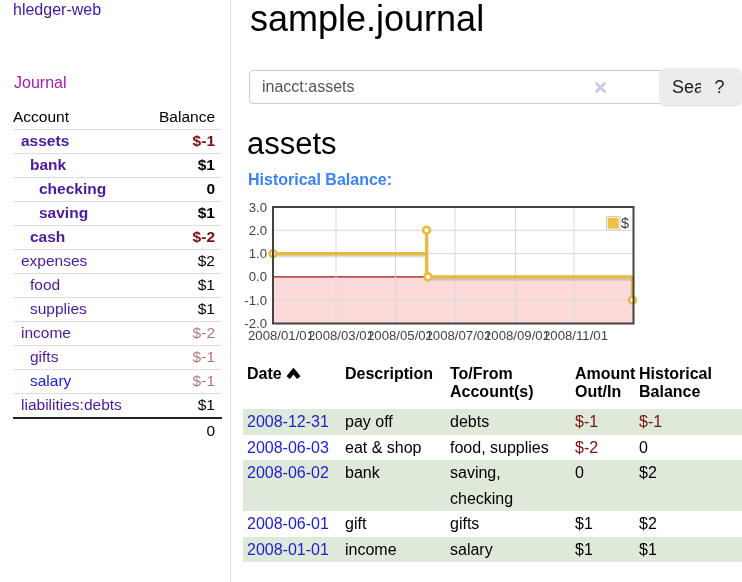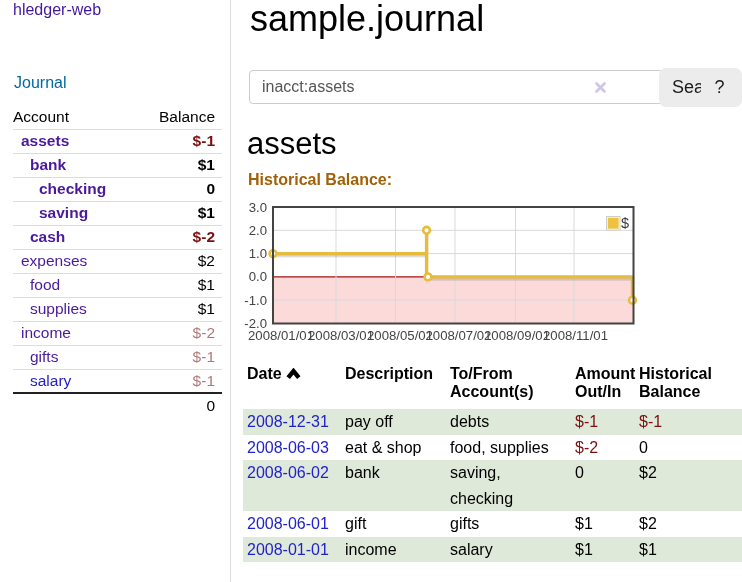--- a/index.html
+++ b/index.html
@@ -2,21 +2,21 @@
 <html><head>
 <meta charset="utf-8">
 <style>
 * { margin:0; padding:0; box-sizing:border-box; }
 html,body { width:742px; height:582px; background:#fff; font-family:"Liberation Sans",sans-serif; overflow:hidden; }
 body { position:relative; }
 a { text-decoration:none; }
 
 #sidebar { position:absolute; left:0; top:0; width:231px; height:582px; border-right:1px solid #ddd; }
 #brand { position:absolute; left:13px; top:1px; font-size:16px; color:#41189b; }
-#journal { position:absolute; left:14px; top:74px; font-size:16px; color:#0369a1; }
+#journal { position:absolute; left:14px; top:74px; font-size:16px; color:#a21caf; }
 #accts { position:absolute; left:13px; top:105px; width:209px; border-collapse:collapse; font-size:15.5px; }
 #accts td { height:24px; padding:0; border-bottom:1px solid #ddd; vertical-align:middle; white-space:nowrap; }
 #accts td.amt { text-align:right; padding-right:7px; }
 #accts tr.hdr td { border-bottom:1px solid #ddd; }
 #accts tr.total td { border-bottom:none; border-top:2px solid #222; }
 #accts a { color:#4a1a9b; }
 #accts a.blue { color:#2222cc; }
 #accts .b { font-weight:bold; }
 #accts .neg { color:#7a1010; }
 #accts .fneg { color:#b27878; }
@@ -25,21 +25,21 @@
 #accts td.i3 { padding-left:26px; }
 
 #main { position:absolute; left:231px; top:0; width:511px; height:582px; }
 h1 { position:absolute; left:19px; top:-2px; font-size:36px; font-weight:normal; color:#000; }
 #searchbox { position:absolute; left:18px; top:70px; width:423px; height:34px; border:1px solid #ccc; border-radius:4px; font-size:16px; color:#555; padding-left:12px; line-height:32px; background:#fff; }
 #clearx { position:absolute; left:364px; top:82px; }
 .btn { position:absolute; background:#ececec; border-radius:7px; font-size:18px; color:#1a1a1a; text-align:center; }
 #btn-search { left:384px; top:68px; width:83px; height:39px; line-height:39px;margin-left:44px; }
 #btn-help { left:470px; top:68px; width:37px; height:39px; line-height:39px; }
 h2 { position:absolute; left:16px; top:126px; font-size:31px; font-weight:normal; color:#000; }
-#histlabel { position:absolute; left:17px; top:171px; font-size:16px; font-weight:bold; color:#a16207; }
+#histlabel { position:absolute; left:17px; top:171px; font-size:16px; font-weight:bold; color:#3b82f6; }
 #chart { position:absolute; left:9px; top:200px; }
 
 #reg { position:absolute; left:12px; top:363px; width:499px; border-collapse:collapse; font-size:16px; table-layout:fixed; }
 #reg th { font-weight:bold; text-align:left; vertical-align:top; line-height:18px; padding:2px 0 8px 0; }
 #reg th.r, #reg td.r { text-align:left; }
 #reg td { line-height:25.5px; padding:0; vertical-align:top; }
 #reg td.c1, #reg th.c1 { padding-left:4px; }
 #reg tr.g { background:#dfe9da; }
 #reg a { color:#2222cc; }
 #reg .neg { color:#7a1010; }
@@ -92,20 +92,24 @@
           <td class="i1"><a href="#">income</a></td>
           <td class="amt fneg">$-2</td>
         </tr>
     <tr>
           <td class="i2"><a href="#">gifts</a></td>
           <td class="amt fneg">$-1</td>
         </tr>
     <tr>
           <td class="i2"><a class="blue" href="#">salary</a></td>
           <td class="amt fneg">$-1</td>
+        </tr>
+    <tr style="height:25px">
+          <td class="i1"><a href="#">liabilities:debts</a></td>
+          <td class="amt">$1</td>
         </tr>
     <tr class="total">
           <td></td>
           <td class="amt">0</td>
         </tr>
   </tbody>
     </table>
 </div>
 <div id="main">
   <h1>sample.journal</h1>

